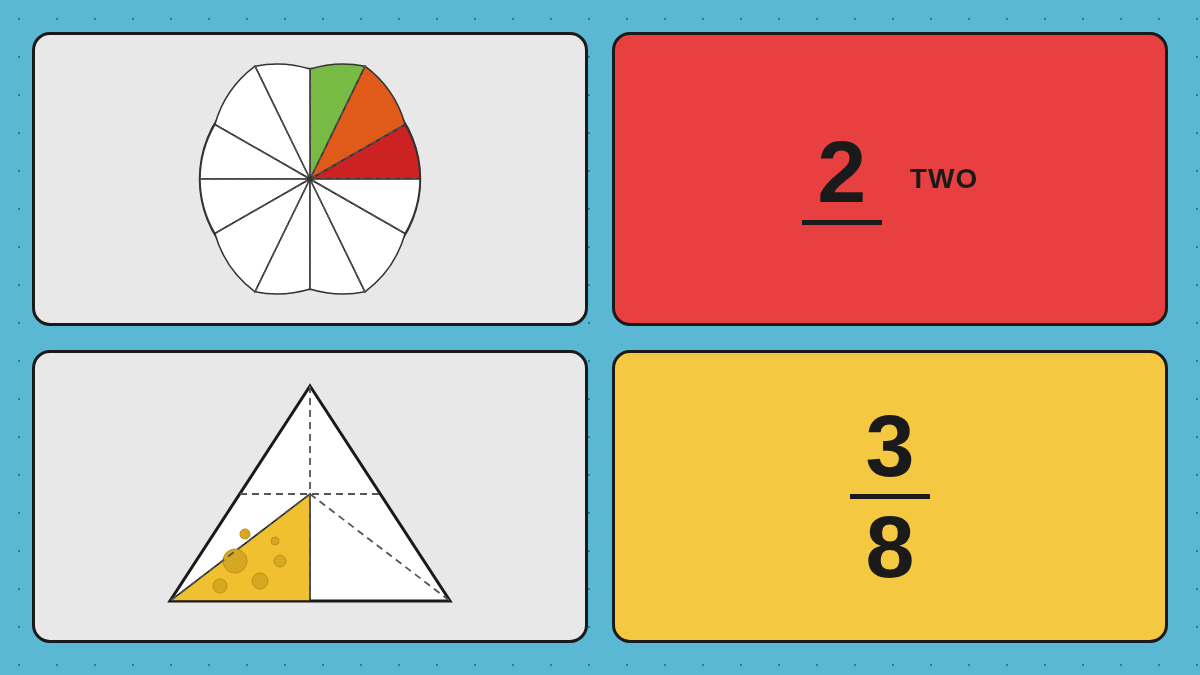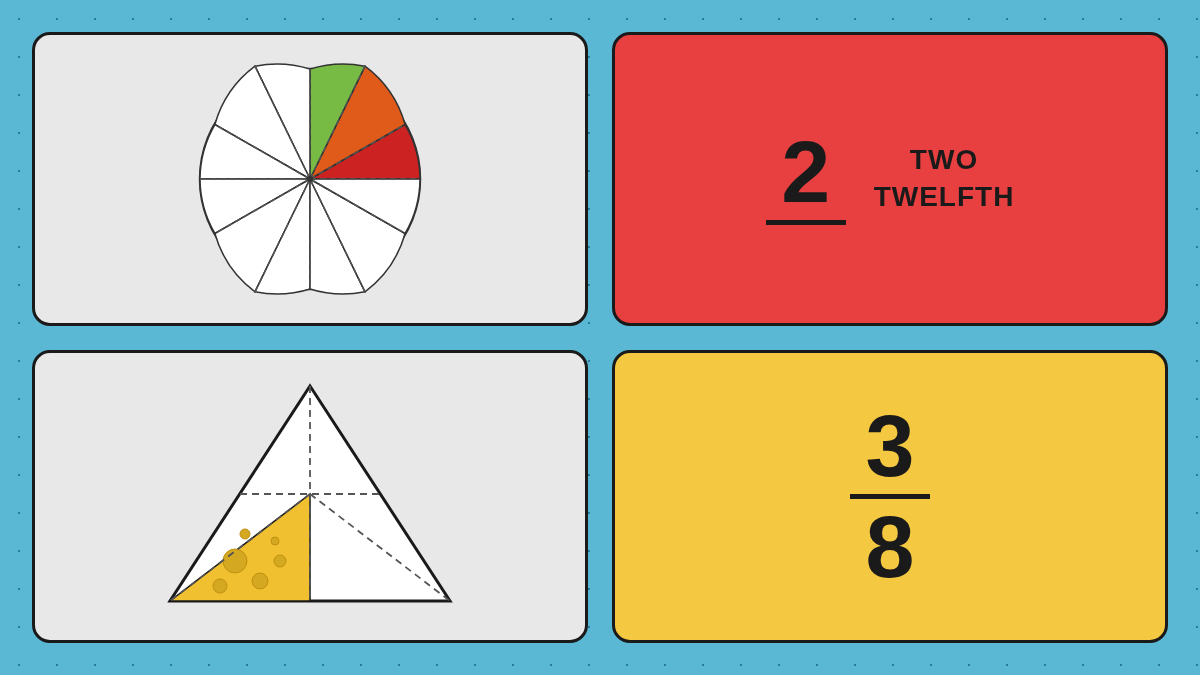--- a/index.html
+++ b/index.html
@@ -154,21 +154,20 @@
     </div>
   </div>
 
   <div class="card card-red fraction-card">
     <div class="fraction-block">
       <span class="fraction-numerator">2</span>
       <div class="fraction-line"></div>
     </div>
     <div class="fraction-label">
       <span>TWO</span><br>
-      <span>TWELFTH</span>
     </div>
   </div>
 
   <div class="card card-gray">
     <div class="svg-container">
       <svg width="300" height="240" viewBox="0 0 300 240">
 
         <polygon points="150,10 290,225 10,225" fill="white" stroke="#1a1a1a" stroke-width="3"></polygon>
 
         <polygon points="150,118 10,225 150,225" fill="#f0c030" stroke="#1a1a1a" stroke-width="1.5"></polygon>

